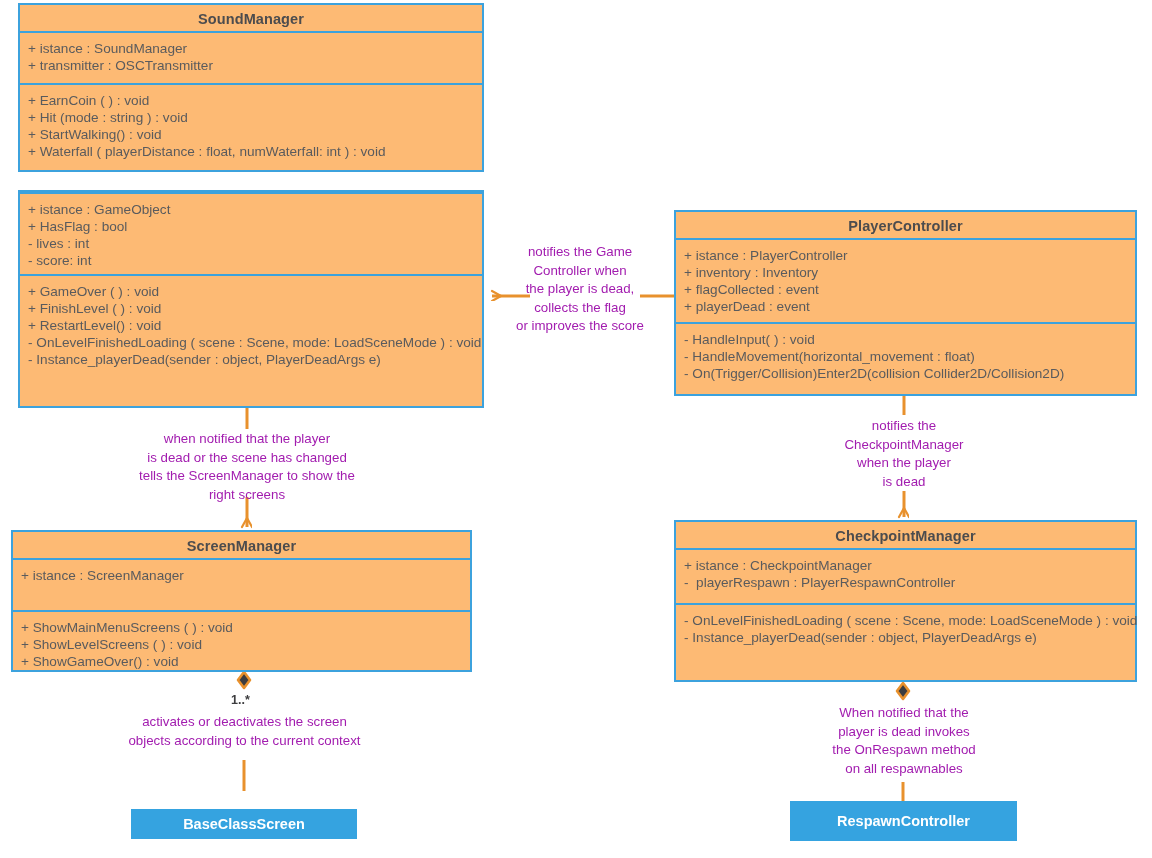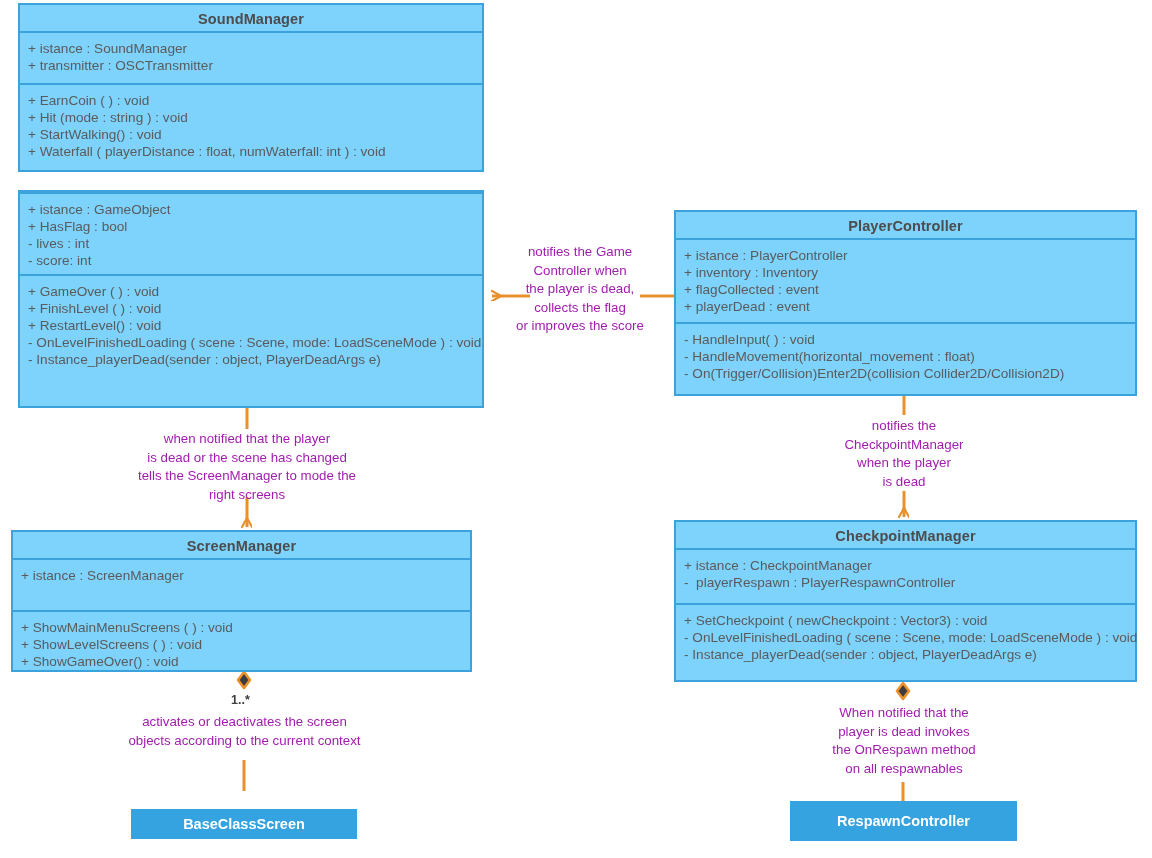--- a/index.html
+++ b/index.html
@@ -20,21 +20,21 @@
     left: 0; top: 0;
     width: 1152px;
     height: 858px;
   }
 
   
   .uml-class {
     position: absolute;
     box-sizing: border-box;
     border: 2px solid #3ca2dd;
-    background: #7dd3fc;
+    background: #fdba74;
   }
   .uml-title {
     text-align: center;
     font-weight: bold;
     font-size: 14.5px;
     color: #4c4c4e;
     letter-spacing: 0.1px;
   }
   .uml-compartment {
     border-top: 2px solid #3ca2dd;
@@ -175,21 +175,20 @@
     </div>
   </div>
 
   <div class="uml-class" style="left:674px; top:520px; width:463px; height:162px;">
     <div class="uml-title" style="height:26px; line-height:28px;">CheckpointManager</div>
     <div class="uml-compartment" style="height:55px;">
       <div class="uml-line">+ istance : CheckpointManager</div>
       <div class="uml-line">-  playerRespawn : PlayerRespawnController</div>
     </div>
     <div class="uml-compartment" style="height:79px;">
-      <div class="uml-line">+ SetCheckpoint ( newCheckpoint : Vector3) : void</div>
       <div class="uml-line">- OnLevelFinishedLoading ( scene : Scene, mode: LoadSceneMode ) : void</div>
       <div class="uml-line">- Instance_playerDead(sender : object, PlayerDeadArgs e)</div>
     </div>
   </div>
 
   <div class="solid-class" style="left:131px; top:791px; width:226px; height:30px;margin-top:18px;">
     <span class="solid-class-label">BaseClassScreen</span>
   </div>
 
   <div class="solid-class" style="left:790px; top:801px; width:227px; height:40px;">
@@ -197,21 +196,21 @@
   </div>
 
   <div class="annotation" style="left:498px; top:243px; width:164px;">notifies the Game
 Controller when
 the player is dead,
 collects the flag
 or improves the score</div>
 
   <div class="annotation" style="left:117px; top:430px; width:260px;">when notified that the player
 is dead or the scene has changed
-tells the ScreenManager to mode the
+tells the ScreenManager to show the
 right screens</div>
 
   <div class="annotation" style="left:824px; top:417px; width:160px;">notifies the
 CheckpointManager
 when the player
 is dead</div>
 
   <div class="multiplicity" style="left:231px; top:693px;">1..*</div>
 
   <div class="annotation" style="left:104px; top:713px; width:281px;">activates or deactivates the screen

